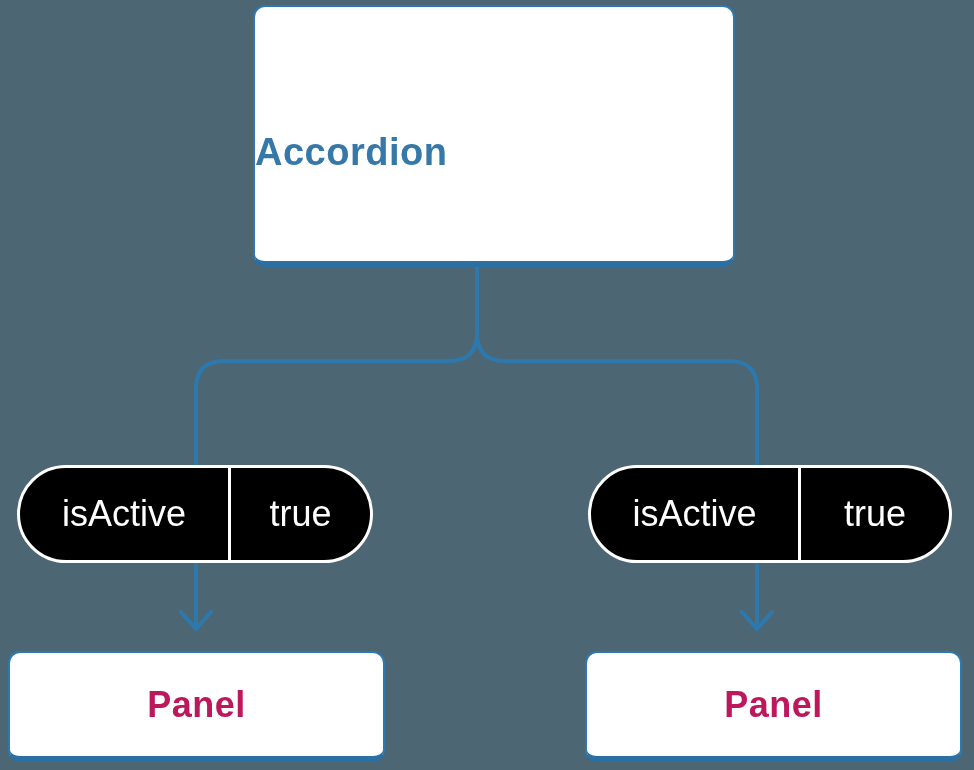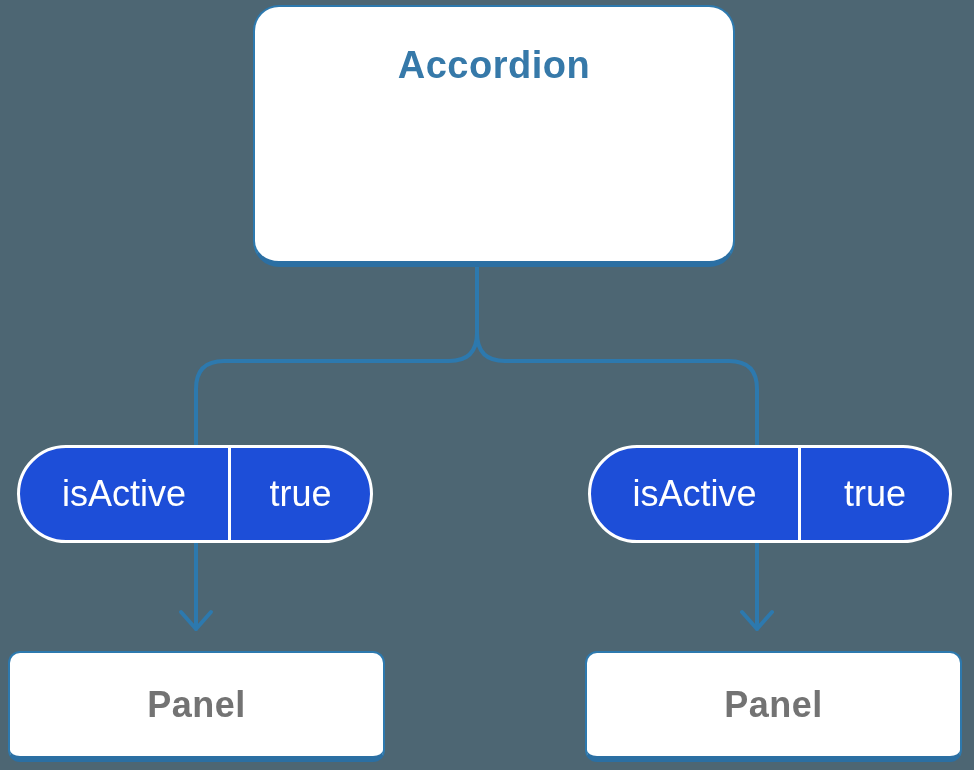--- a/index.html
+++ b/index.html
@@ -12,22 +12,22 @@
   }
   .connectors{position:absolute;left:0;top:0;z-index:1;}
   .node{position:absolute;z-index:2;box-sizing:border-box;}
 
   
   .accordion-card{
     left:253px;top:5px;width:482px;height:262px;
     background:#FFFFFF;
     border:2px solid #2D79AE;
     border-bottom:6px solid #2B6FA3;
-    border-radius:26px;
-    display:flex;flex-direction:column;align-items:center;
+    border-radius:12px;
+    display:flex;align-items:center;
     padding-top:35px;
   }
   .card-title{
     font-size:38px;font-weight:700;color:#3679A9;
     line-height:46px;letter-spacing:0.5px;
   }
   .prop-pill{
     box-sizing:border-box;
     margin-top:22px;
     width:374px;height:100px;
@@ -42,22 +42,22 @@
     flex:0 0 277px;
     display:flex;align-items:center;justify-content:center;
     border-right:2px solid #6167D6;
   }
   .prop-pill .pill-value{
     flex:1;display:flex;align-items:center;justify-content:center;
   }
 
   
   .state-pill{
-    top:445px;height:98px;
-    background:#1d4ed8;
+    top:465px;height:98px;
+    background:#000000;
     border:3px solid #FFFFFF;
     border-radius:52px;
     display:flex;align-items:stretch;
     color:#FFFFFF;font-size:36px;
   }
   .state-pill .pill-name{
     display:flex;align-items:center;justify-content:center;
     border-right:3px solid #FFFFFF;
   }
   .state-pill .pill-value{
@@ -69,21 +69,21 @@
   .state-pill.right .pill-name{flex:0 0 207px;}
 
   
   .panel-card{
     top:651px;width:377px;height:111px;
     background:#FFFFFF;
     border:2px solid #2D79AE;
     border-bottom:6px solid #2B6FA3;
     border-radius:12px;
     display:flex;align-items:center;justify-content:center;
-    font-size:36px;font-weight:700;color:#737373;
+    font-size:36px;font-weight:700;color:#be185d;
     letter-spacing:0.5px;
   }
   .panel-card.left{left:8px;}
   .panel-card.right{left:585px;}
 </style>
 </head>
 <body>
 
 <div class="stage">
 

